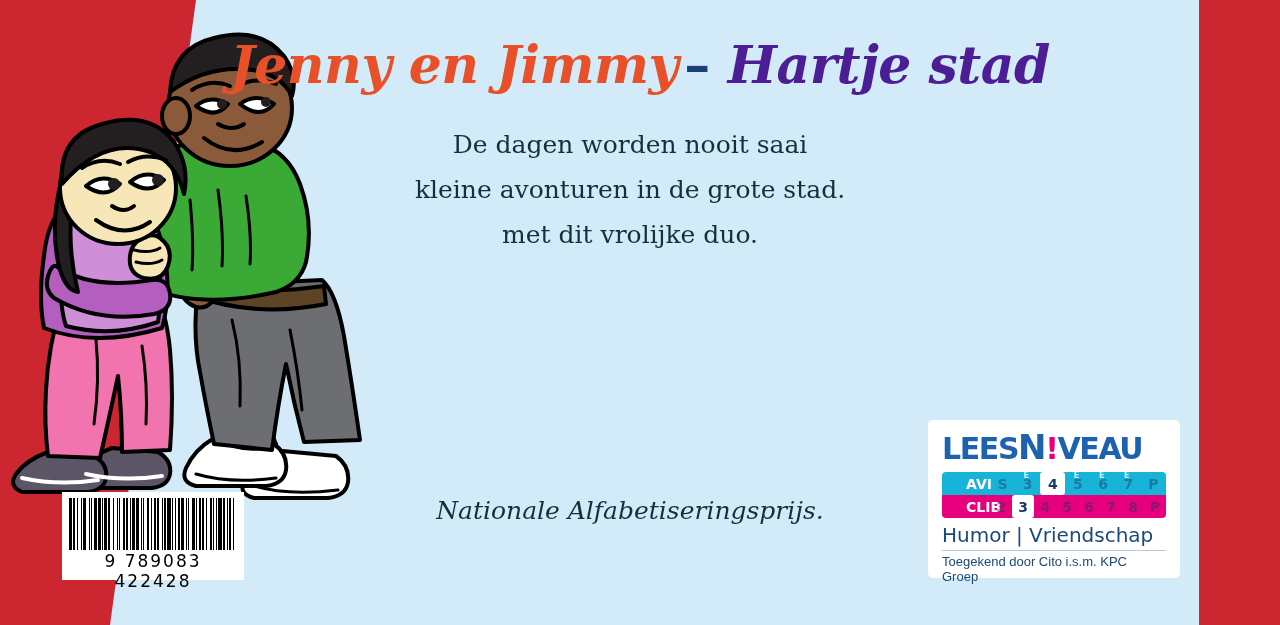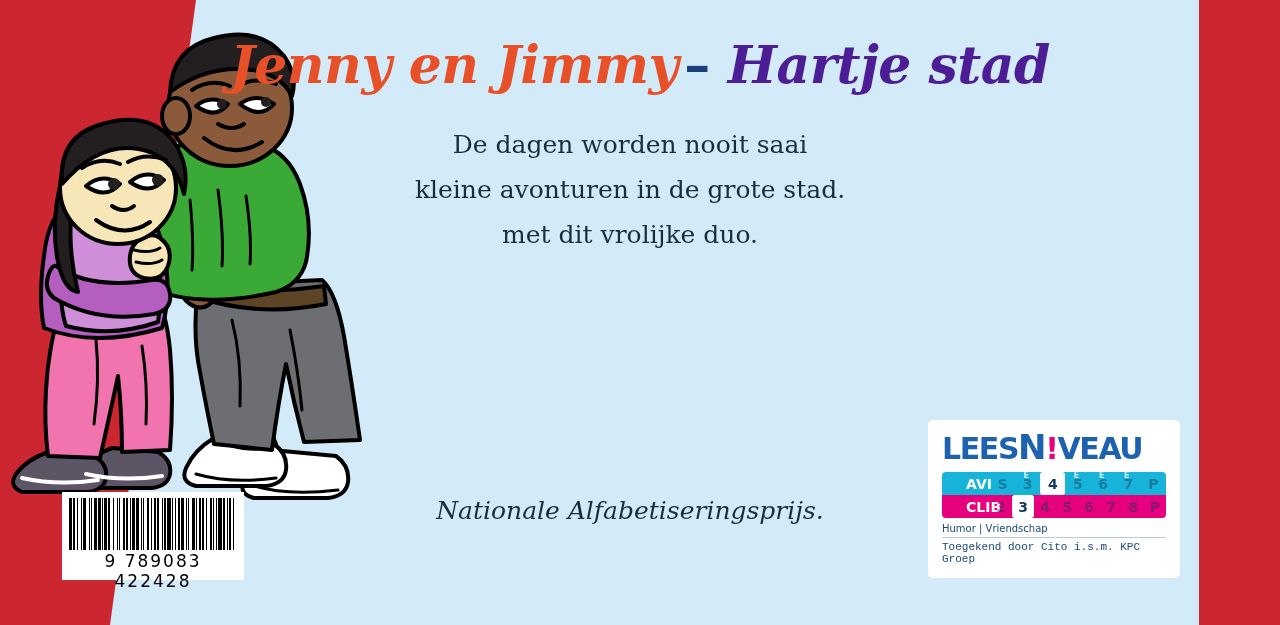--- a/index.html
+++ b/index.html
@@ -123,27 +123,27 @@
     top: -10px; left: 0; width: 100%;
     text-align: center;
     font-size: 8px;
     letter-spacing: 3px;
     color: #ffffff;
     opacity: 0.75;
   }
   #ln-genre {
     margin-top: 5px;
     font-family: "DejaVu Sans", sans-serif;
-    font-size: 10px;
+    font-size: 20px;
     color: #1a4a7a;
   }
   #ln-divider { height: 1px; background: #b9c9d6; margin: 3px 0 3px 0; }
   #ln-credit {
-    font-family: Liberation Mono, monospace;
-    font-size: 11px;
+    font-family: Liberation Sans, sans-serif;
+    font-size: 13px;
     color: #1a4a7a;
   }
 </style>
 </head>
 <body>
 
 <div id="cover">
 
   <svg class="bg-layer" viewBox="0 0 1280 625" preserveAspectRatio="none">
     <rect x="0" y="0" width="1280" height="625" fill="#d3ebf8"></rect>

